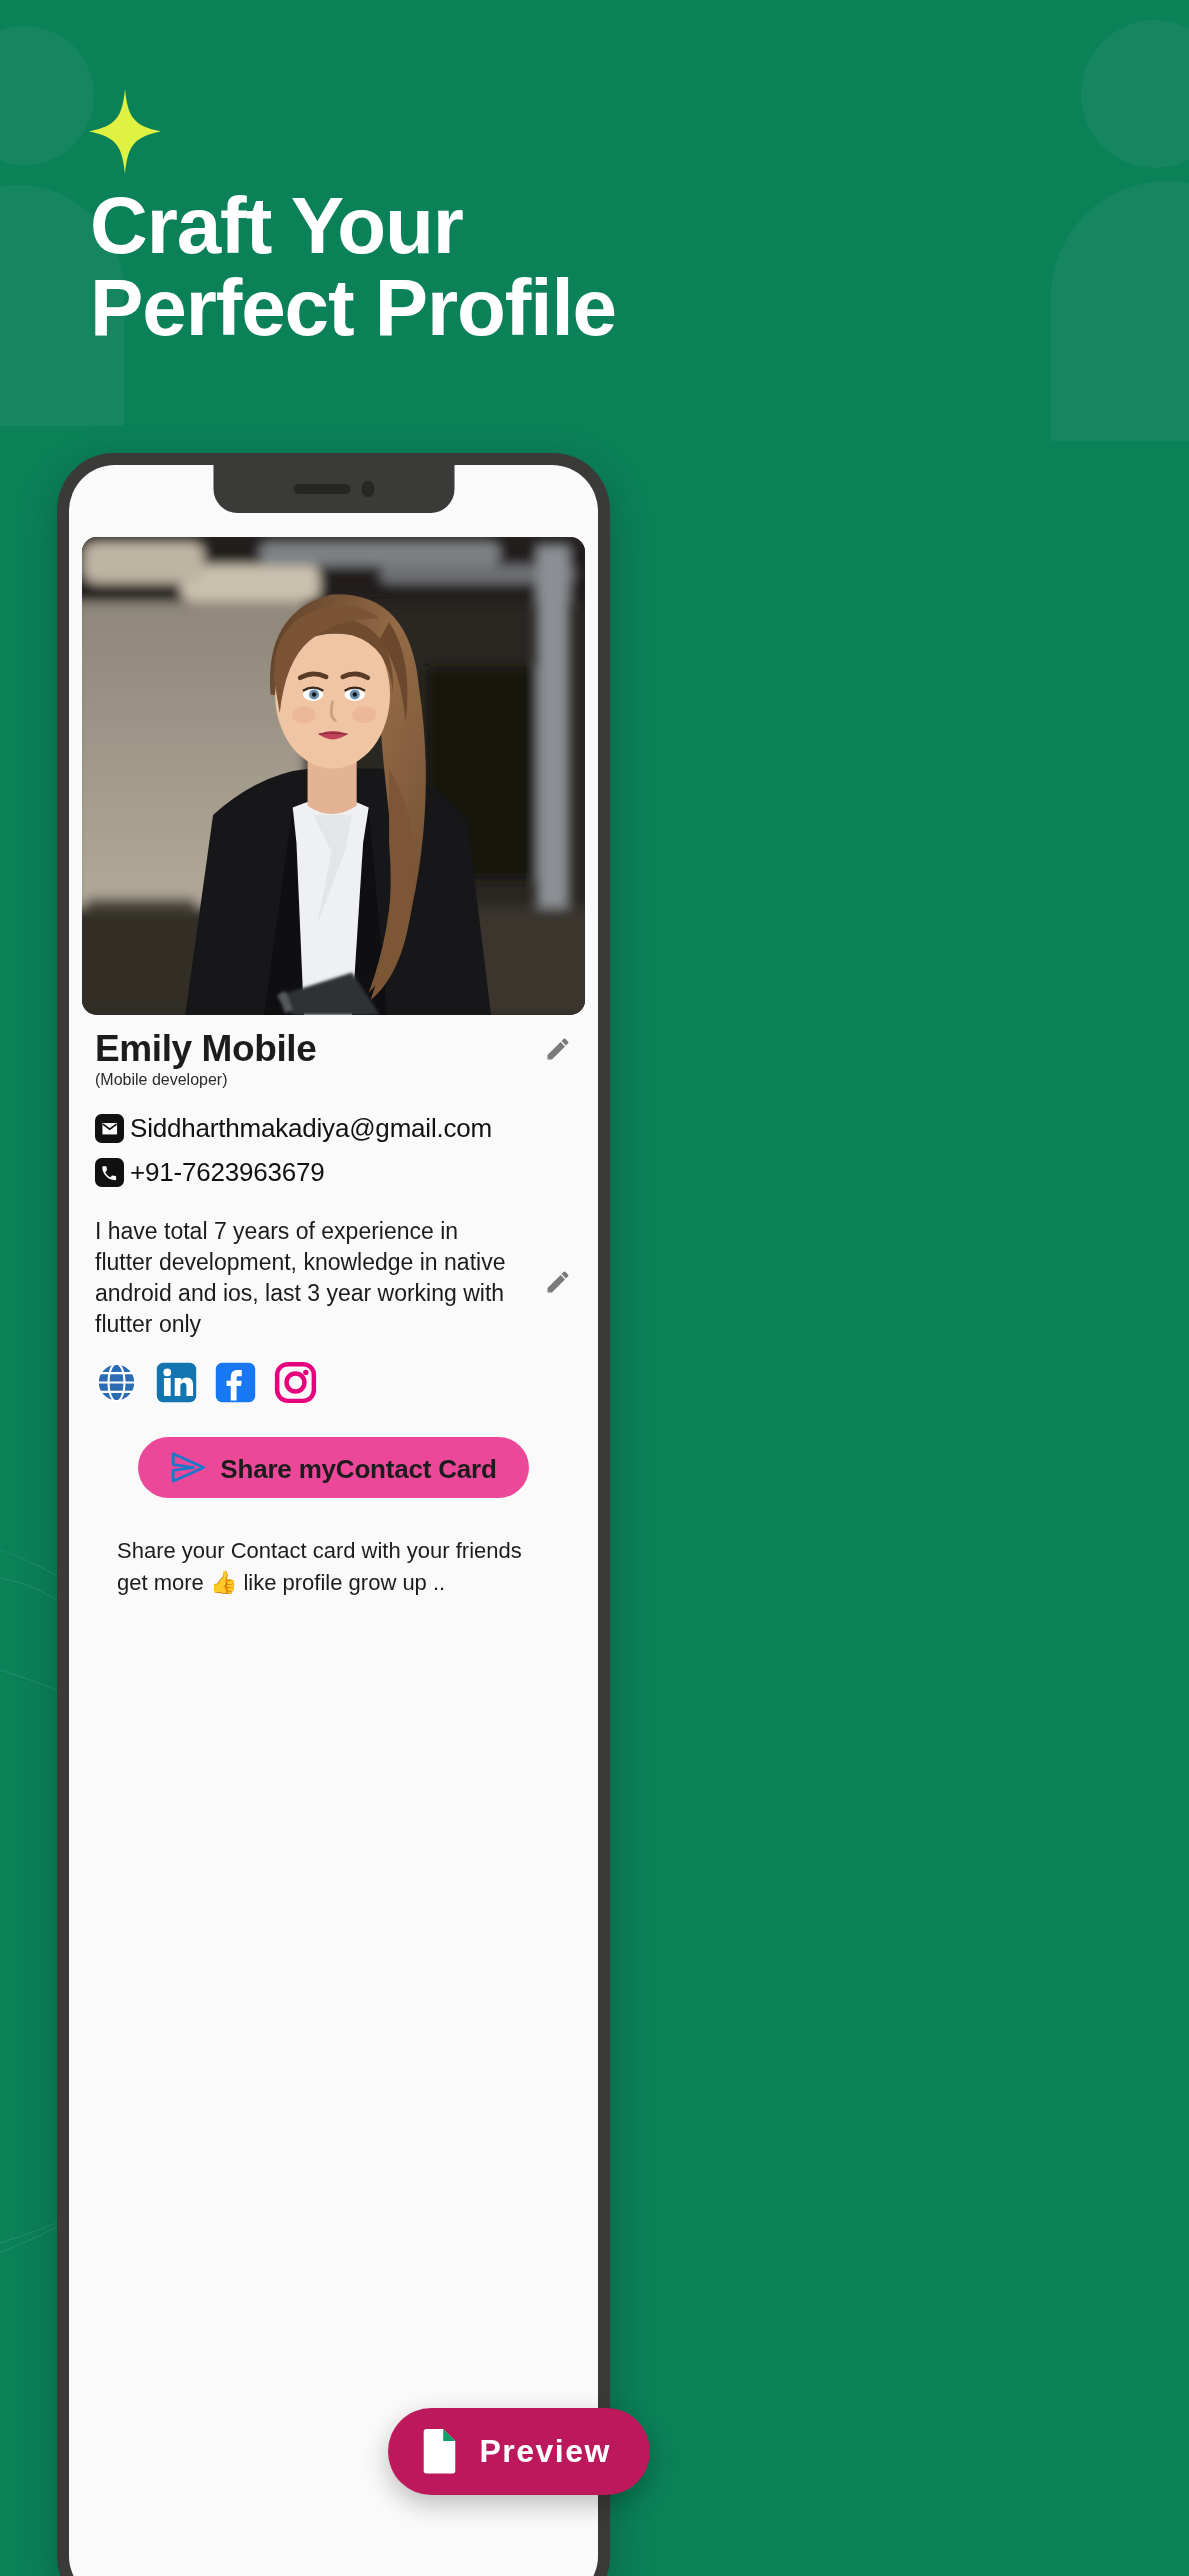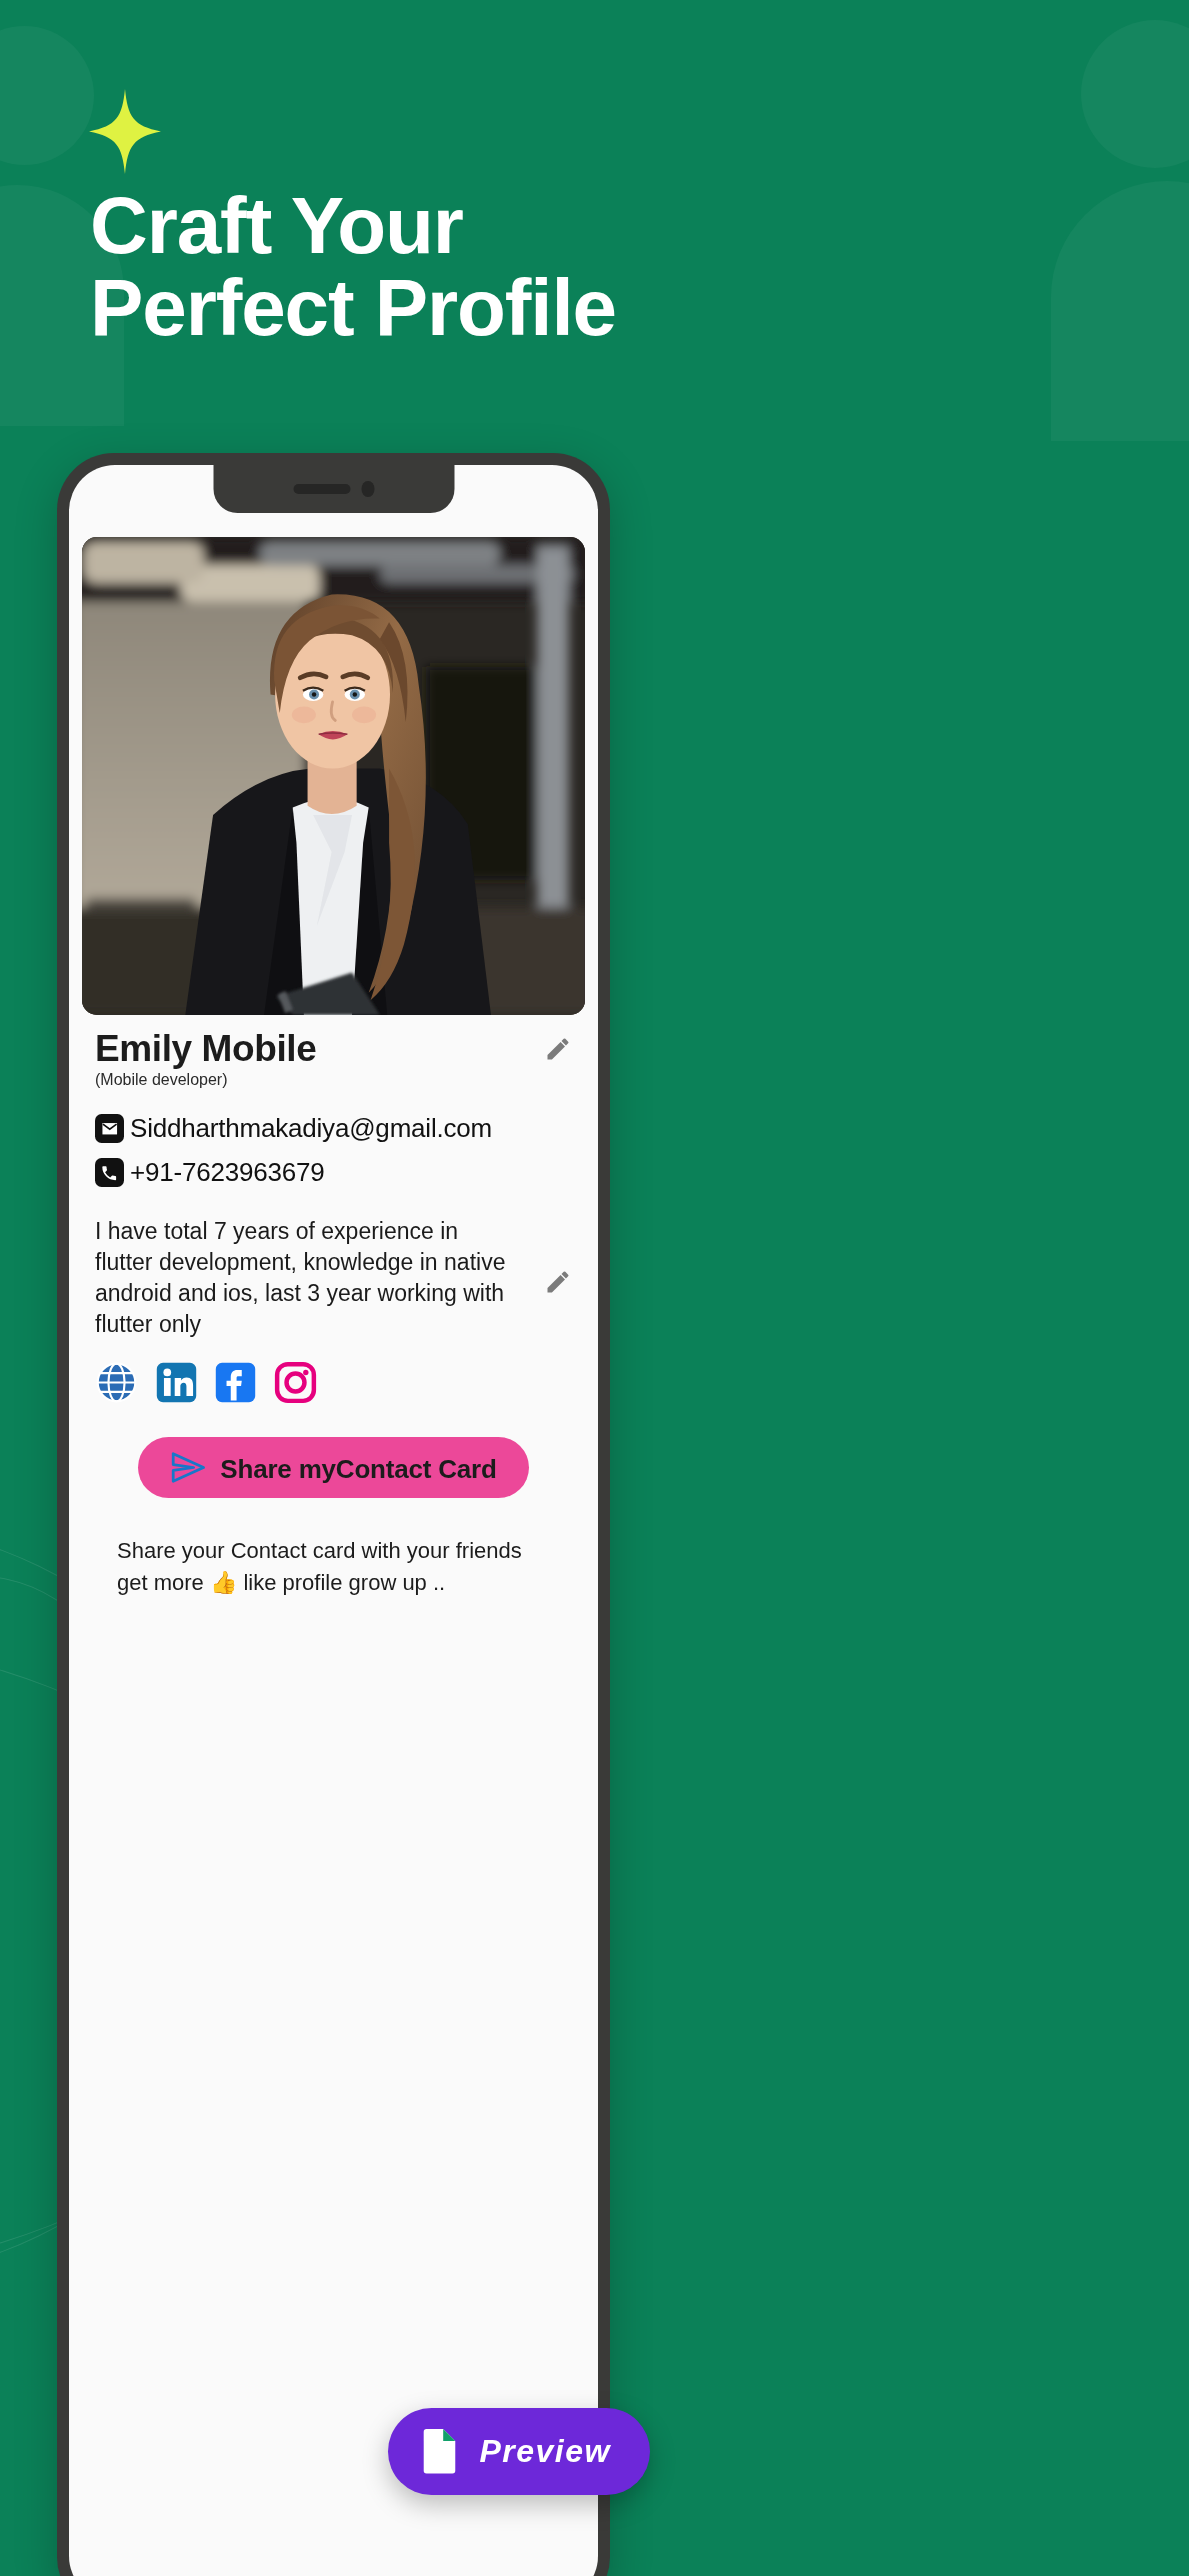--- a/index.html
+++ b/index.html
@@ -148,27 +148,26 @@
     color:#1c1c1c;
     line-height:1.45;
     padding:0 35px;
   }
 
   
   .fab {
     position:absolute;
     left:388px; top:2408px;
     display:flex; align-items:center; gap:20.4px;
-    background:#6d28d9;
+    background:#be185d;
     border-radius:48px;
     padding:20.4px 39px 20.4px 32px;
     box-shadow:0 9.3px 26px rgba(0,0,0,0.25);
     cursor:pointer;
     border:none;
-    font-style:italic;
   }
   .fab-label {
     color:#ffffff; font-size:32px; font-weight:bold; letter-spacing:1.5px;
   }
   .doc-icon { width:39px; height:46px; flex:0 0 auto; }
 </style>
 </head>
 <body>
 
 <div class="bg-decor">

